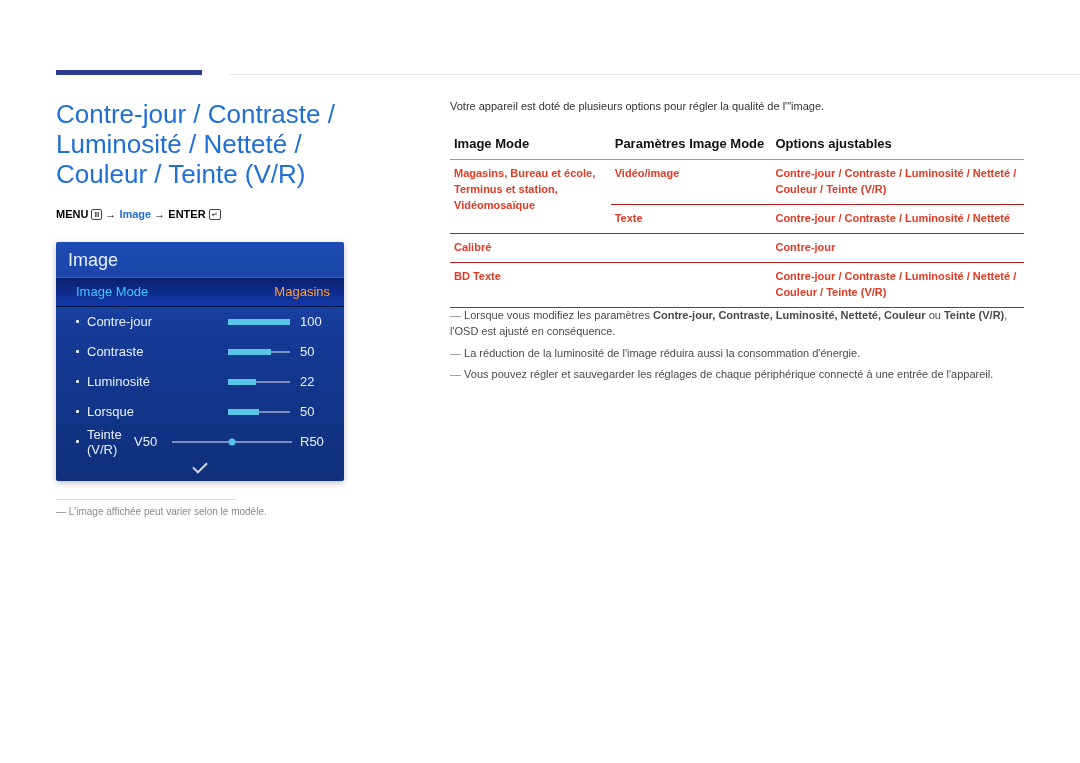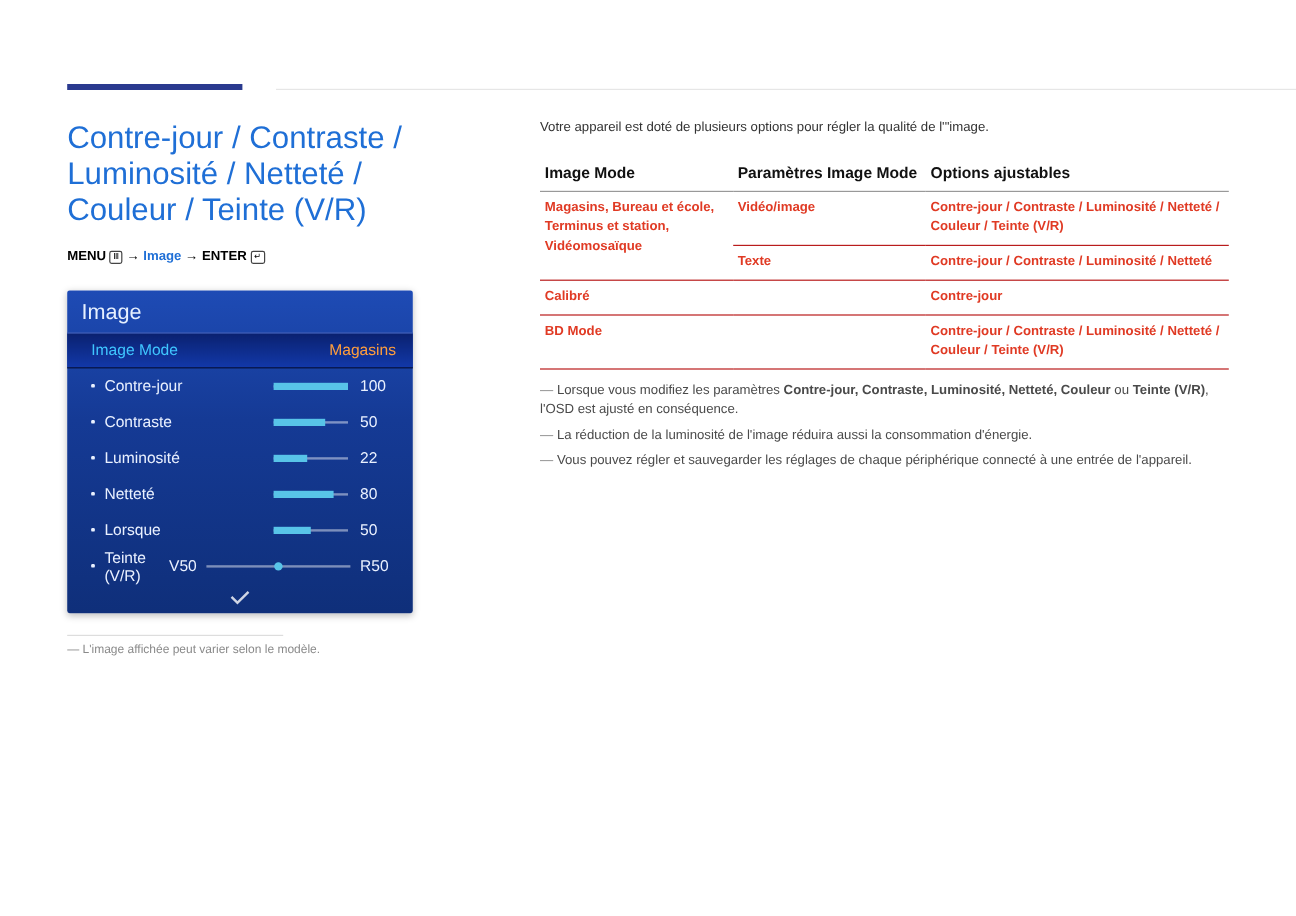--- a/index.html
+++ b/index.html
@@ -178,21 +178,20 @@
   }
   table.comp td {
     vertical-align: top;
     padding: 6px 6px 6px 4px;
     border-bottom: 1px solid #b91c1c;
     line-height: 1.45;
   }
   .red { color: #e03a24; }
   .bold { font-weight: bold; }
   .notes {
-    margin-top: 10px;
     font-size: 11px;
     color: #4a4a4a;
   }
   .notes .item { margin-bottom: 6px; line-height:1.45; }
   .notes .item::before { content: "― "; color:#888; }
 </style>
 </head>
 <body>
 
 <div class="page">
@@ -237,44 +236,35 @@
       <div class="osd-row">
         <span class="bullet"></span>
         <span class="label">Luminosité</span>
         <span class="slider">
             <span class="track"></span>
             <span class="fill" style="width:45%"></span>
           </span>
         <span class="right-val">22</span>
       </div>
 
-      <div class="osd-row">
-        <span class="bullet"></span>
-        <span class="label">Netteté</span>
-        <span class="slider">
-            <span class="track"></span>
-            <span class="fill" style="width:80%"></span>
-          </span>
-        <span class="right-val">80</span>
-      </div>
 
       <div class="osd-row">
         <span class="bullet"></span>
         <span class="label">Lorsque</span>
         <span class="slider">
             <span class="track"></span>
             <span class="fill" style="width:50%"></span>
           </span>
         <span class="right-val">50</span>
       </div>
 
       <div class="osd-row">
         <span class="bullet"></span>
         <span class="label">Teinte (V/R)</span>
-        <span class="vr-val" style="text-align:right">V50</span>
+        <span class="vr-val" style="text-align:left">V50</span>
         <span class="vr-slider">
             <span class="track"></span>
             <span class="dot"></span>
           </span>
         <span class="vr-val">R50</span>
       </div>
 
       <div class="osd-foot">
         <span class="chevron"></span>
       </div>
@@ -304,21 +294,21 @@
         <tr>
           <td><span class="red bold">Texte</span></td>
           <td><span class="red bold">Contre-jour / Contraste / Luminosité / Netteté</span></td>
         </tr>
         <tr>
           <td><span class="red bold">Calibré</span></td>
           <td></td>
           <td><span class="red bold">Contre-jour</span></td>
         </tr>
         <tr>
-          <td><span class="red bold">BD Mode</span></td>
+          <td><span class="red bold">BD Texte</span></td>
           <td></td>
           <td><span class="red bold">Contre-jour / Contraste / Luminosité / Netteté / Couleur / Teinte (V/R)</span></td>
         </tr>
       </tbody>
     </table>
 
     <div class="notes">
       <div class="item">
         <span>Lorsque vous modifiez les paramètres </span><span class="bold">Contre-jour, Contraste, Luminosité, Netteté, Couleur</span><span> ou </span><span class="bold">Teinte (V/R)</span><span>, l'OSD est ajusté en conséquence.</span>
       </div>

